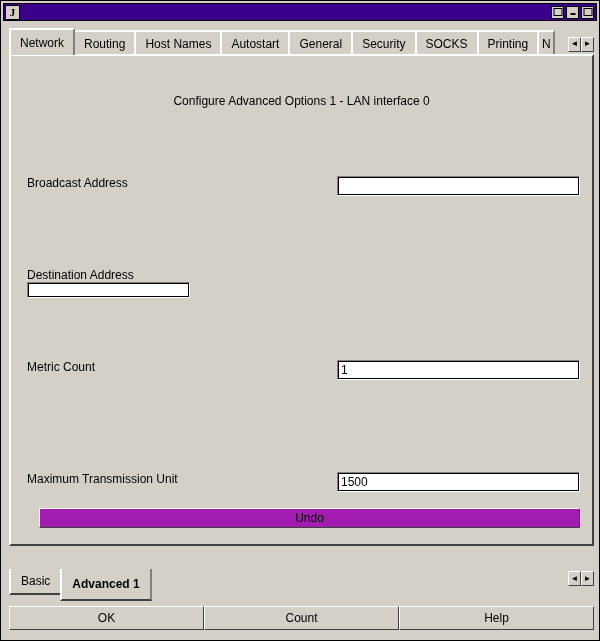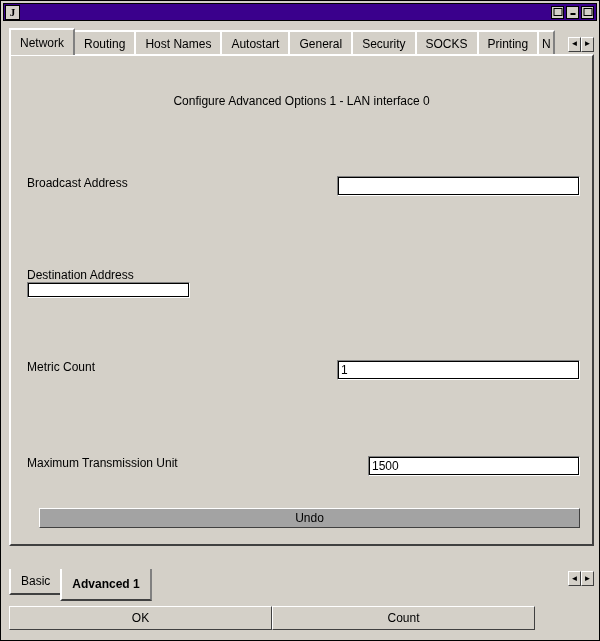--- a/index.html
+++ b/index.html
@@ -205,21 +205,21 @@
   .field-input.caret {
     box-shadow: inset 1px 0 0 #000;
   }
 
   .undo-button {
     position: absolute;
     left: 28px;
     top: 452px;
     width: 541px;
     height: 20px;
-    background: #a3a3a3;
+    background: #a21caf;
     border-top: 1px solid #ffffff;
     border-left: 1px solid #ffffff;
     border-right: 1px solid #404040;
     border-bottom: 1px solid #404040;
     box-sizing: border-box;
     font-size: 12px;
     display: flex;
     align-items: center;
     justify-content: center;
   }
@@ -259,21 +259,21 @@
     display: flex;
     align-items: center;
     margin-top: 2px;
   }
 
   
   .actionbar {
     position: absolute;
     left: 8px;
     top: 605px;
-    width: 526px;
+    width: 585px;
     height: 26px;
     display: flex;
   }
   .action-button {
     flex: 1;
     height: 24px;
     background: #d4d0c8;
     border-top: 1px solid #ffffff;
     border-left: 1px solid #ffffff;
     border-right: 1px solid #404040;
@@ -350,21 +350,21 @@
     <div class="field-row" style="top:212px;flex-direction:column;">
       <div class="field-label">Destination Address</div>
       <input class="field-input caret" type="text" value="" style="">
     </div>
 
     <div class="field-row" style="top:304px;">
       <div class="field-label">Metric Count</div>
       <input class="field-input" type="text" value="1" style="">
     </div>
 
-    <div class="field-row" style="top:400px;gap:31px;">
+    <div class="field-row" style="top:416px;">
       <div class="field-label">Maximum Transmission Unit</div>
       <input class="field-input" type="text" value="1500" style="">
     </div>
 
     <div class="undo-button">Undo</div>
   </div>
 
   <div class="subtabstrip">
     <div class="subtab">
         <span>Basic</span>
@@ -374,15 +374,16 @@
       </div>
     <div class="subtab-scroll">
       <div class="sbtn">◄</div>
       <div class="sbtn">►</div>
     </div>
   </div>
 
   <div class="actionbar">
     <div class="action-button">OK</div>
     <div class="action-button">Count</div>
+    <div class="action-button">Help</div>
   </div>
 
 </div>
 
 </body></html>

